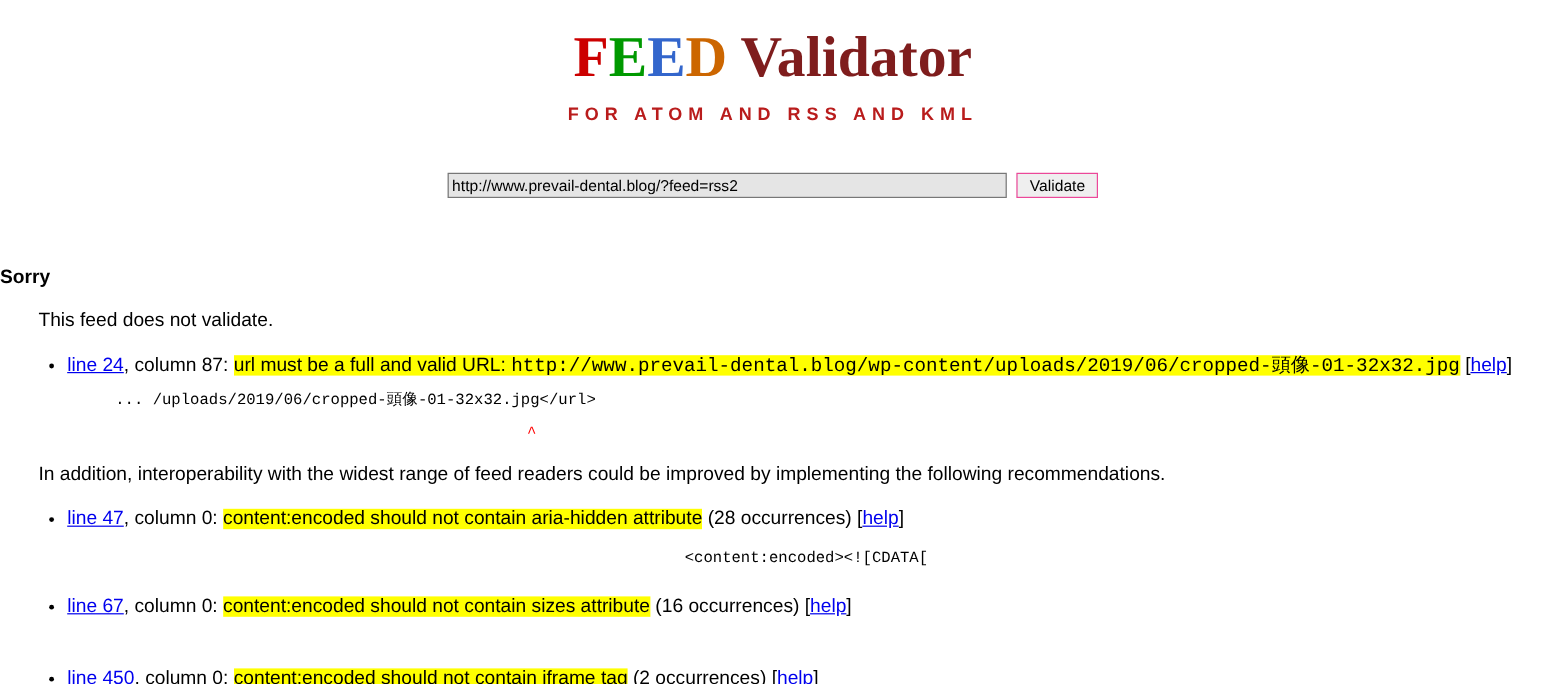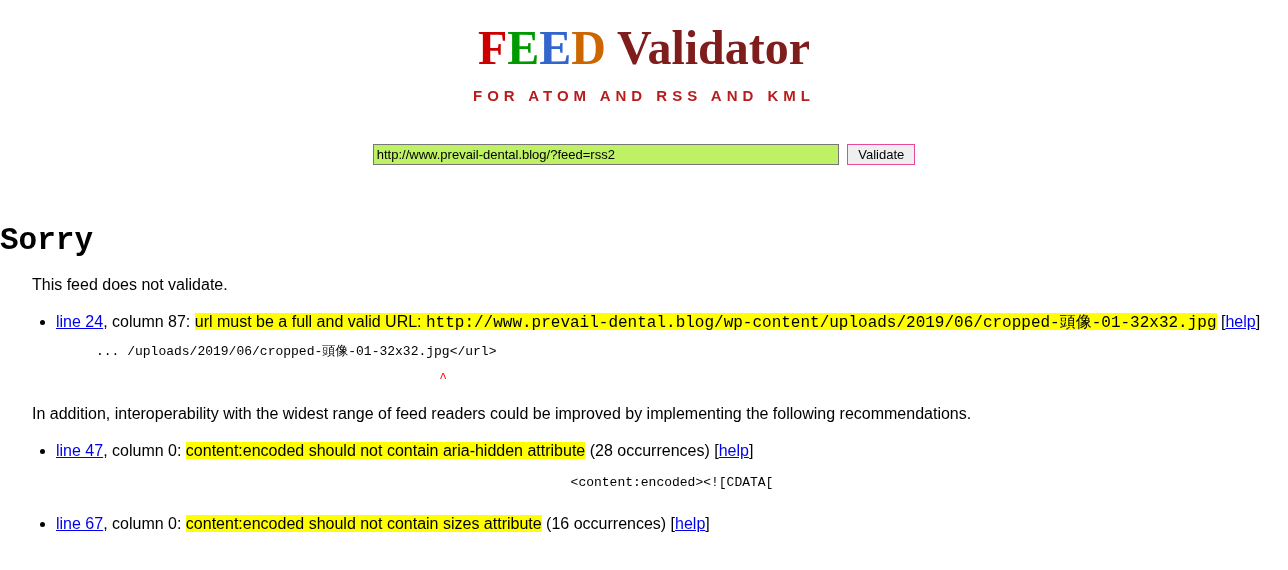--- a/index.html
+++ b/index.html
@@ -38,33 +38,33 @@
     text-align: center;
     margin-top: 40px;
     margin-bottom: 10px;
   }
   .url-input {
     width: 458px;
     font-family: Arial, Helvetica, sans-serif;
     font-size: 13px;
     padding: 2px 3px;
     border: 1px solid #777;
-    background: #bef264;
+    background: #e5e5e5;
   }
   .validate-btn {
     font-family: Arial, Helvetica, sans-serif;
     font-size: 13px;
     padding: 2px 10px;
     border: 1px solid #ec4899;
     background: #efefef;
     margin-left: 4px;
   }
   h2.sorry {
-    font-family: Liberation Mono, monospace;
-    font-size: 31px;
+    font-family: Liberation Sans, sans-serif;
+    font-size: 16px;
     font-weight: bold;
     margin: 58px 0 18px 0;
     padding-left: 0;
   }
   p.msg {
     margin: 0 0 16px 0;
     padding-left: 32px;
   }
   ul {
     margin: 0 0 16px 0;

